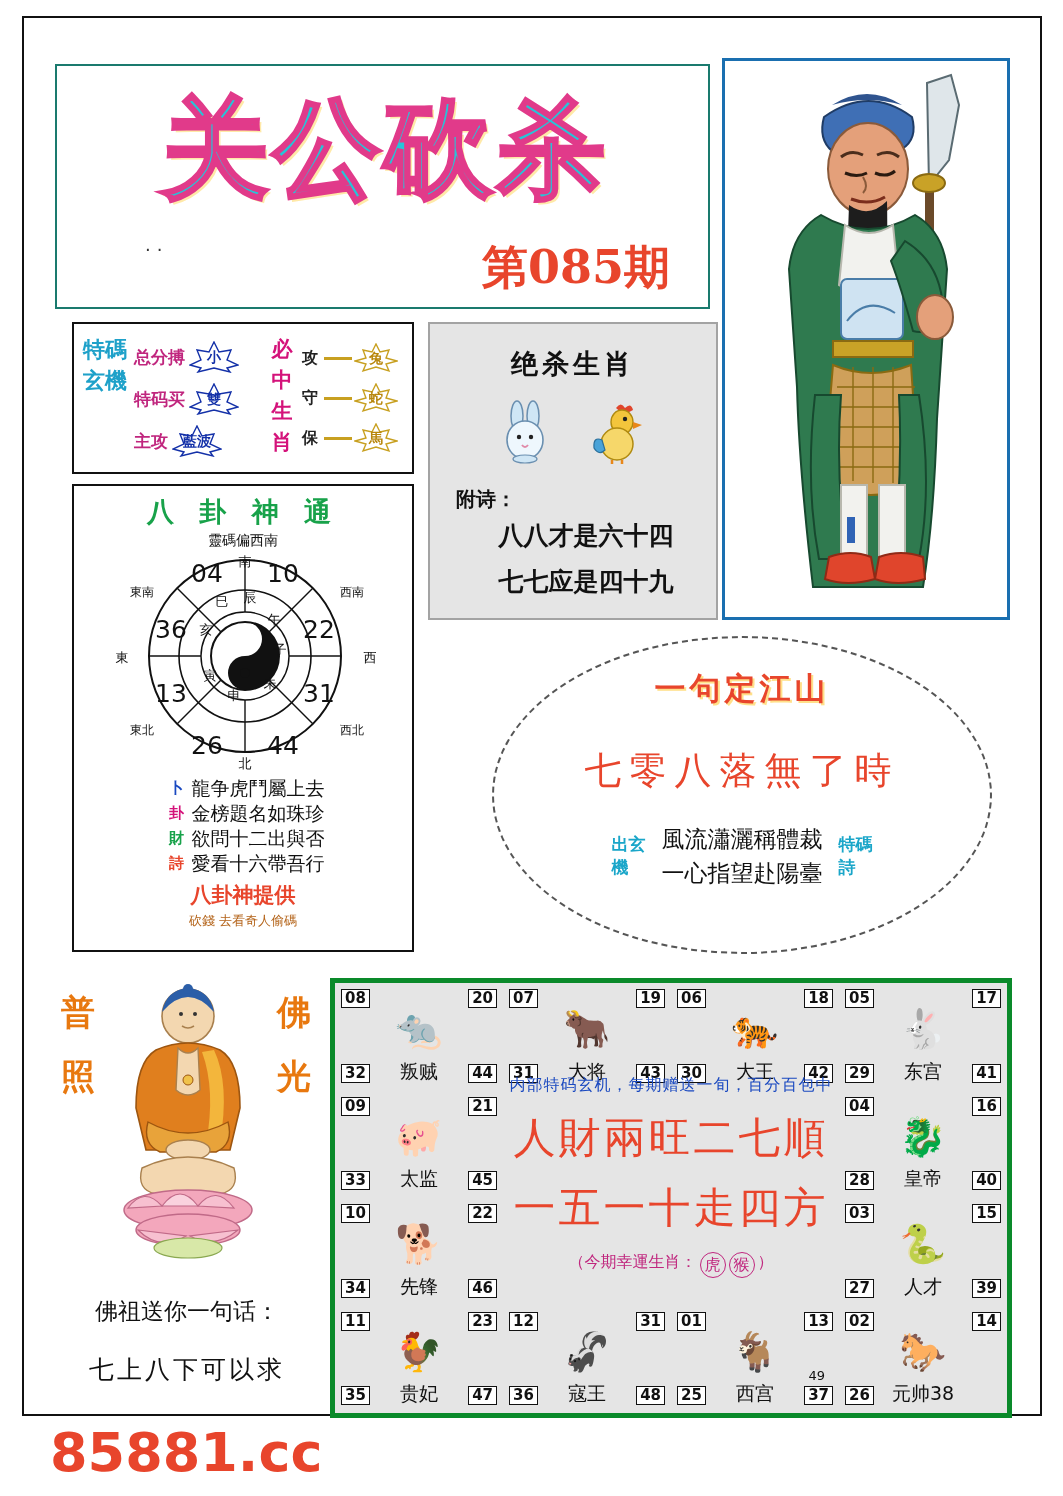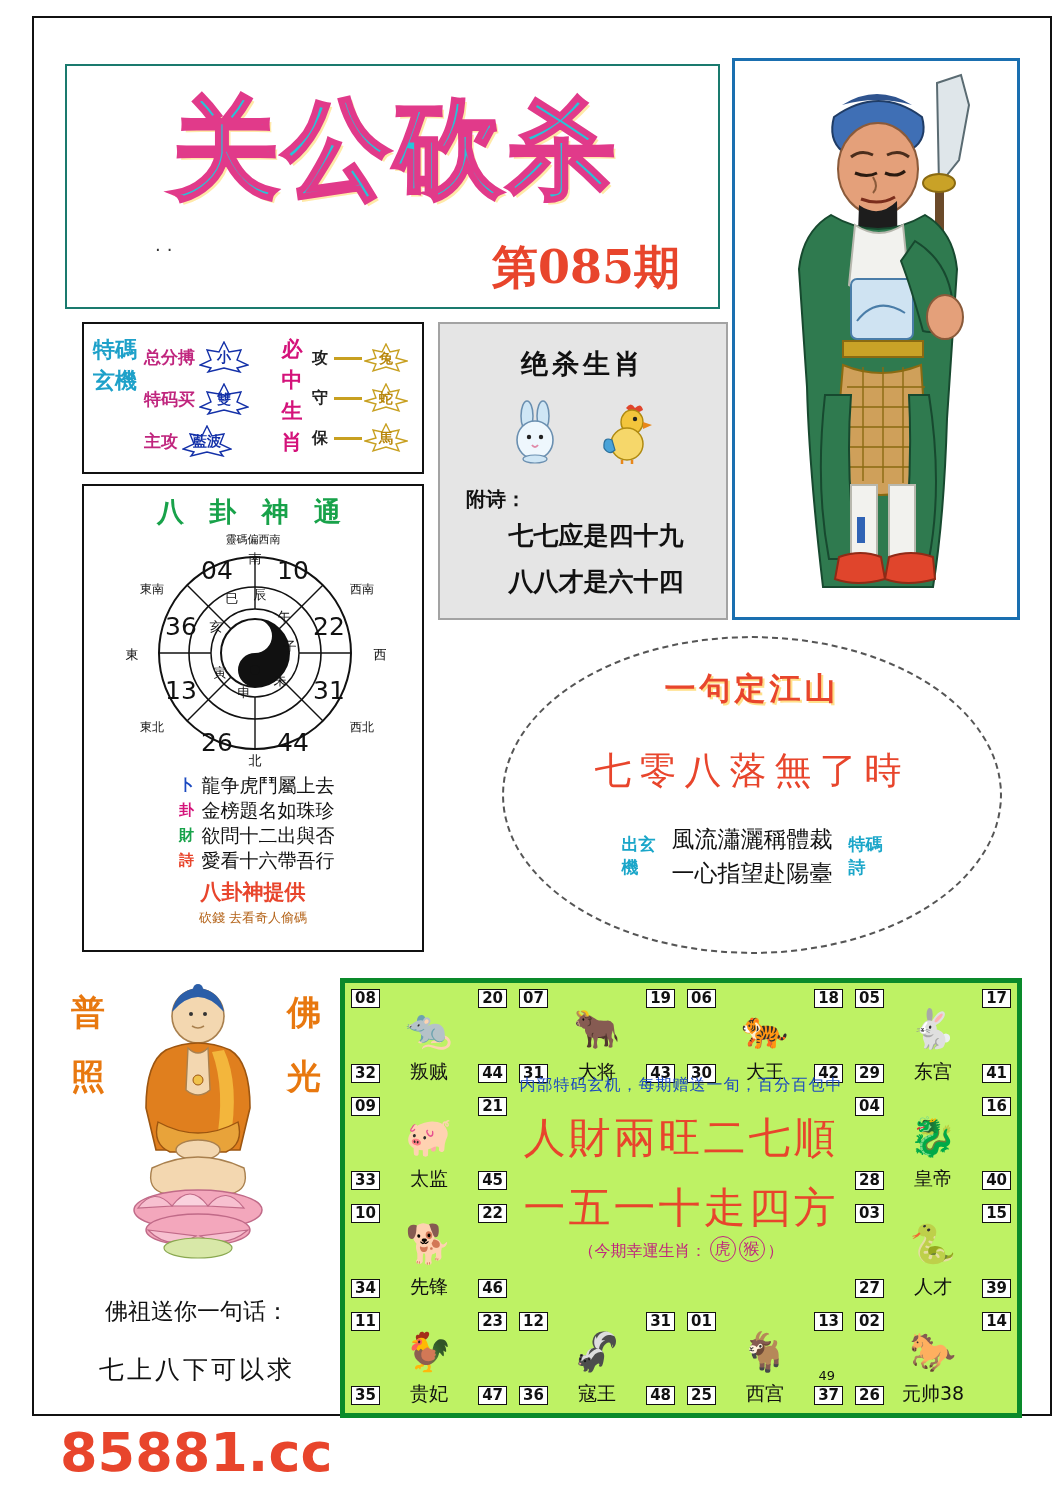--- a/index.html
+++ b/index.html
@@ -5,21 +5,21 @@
   * { box-sizing: border-box; }
   html, body { margin:0; padding:0; }
   body {
     width:1063px; height:1496px;
     background:#ffffff;
     font-family:"DejaVu Sans", sans-serif;
     position:relative;
     overflow:hidden;
   }
   .page {
-    position:absolute; left:10px; top:0; width:896px; height:1496px;
+    position:absolute; left:0; top:0; width:896px; height:1496px;
     background:#fff;
   }
   
   .outer-frame {
     position:absolute; left:22px; top:16px; width:1020px; height:1400px;
     border:2px solid #111;
   }
 
   
   .title-box {
@@ -88,21 +88,21 @@
 
   
   .bagua-box {
     position:absolute; left:72px; top:484px; width:342px; height:468px;
     border:2px solid #111; background:#fff;
   }
   .bagua-title {
     text-align:center; font-size:27px; font-weight:bold; color:#18a24a;
     margin-top:8px; letter-spacing:8px; font-family:"DejaVu Serif", serif;
   }
-  .bagua-sub { text-align:center; font-size:11px; color:#111; margin-top:2px; }
+  .bagua-sub { text-align:center; font-size:14px; color:#111; margin-top:2px; }
   .bagua-circle-wrap { position:relative; width:342px; height:222px; }
   .poem {
     margin-top:4px; text-align:center;
   }
   .poem-line { font-size:19px; color:#111; line-height:25px; font-family:"DejaVu Serif", serif;}
   .poem-flex { display:flex; align-items:center; justify-content:center; }
   .poem-tag {
     width:30px; font-size:15px; font-weight:bold; line-height:25px; text-align:center;
   }
   .t1{color:#1a49c0;} .t2{color:#d4127a;} .t3{color:#18a24a;} .t4{color:#e8452c;}
@@ -152,42 +152,42 @@
     font-size:34px; font-weight:bold; color:#e8780f; line-height:64px; text-align:center;
     font-family:"DejaVu Serif", serif;
   }
   .buddha-caption { position:absolute; left:0; top:330px; width:290px; text-align:center; }
   .buddha-caption .c1 { font-size:23px; color:#111; }
   .buddha-caption .c2 { font-size:25px; color:#111; margin-top:26px; letter-spacing:3px; }
 
   
   .green-box {
     position:absolute; left:330px; top:978px; width:682px; height:440px;
-    border:5px solid #0a8a2a; background:#bef264;
+    border:5px solid #0a8a2a; background:#e5e5e5;
   }
   .gt { width:100%; height:100%; display:flex; }
   .gt-col { width:25%; display:flex; flex-direction:column; }
   .gt-cell { flex:1; position:relative; }
   .num-tl, .num-tr, .num-bl, .num-br {
     position:absolute; font-size:15px; color:#111; font-weight:bold;
     border:1px solid #111; padding:0 3px; background:#fff; line-height:17px;
   }
   .num-tl { left:6px; top:6px; } .num-tr { right:6px; top:6px; }
   .num-bl { left:6px; bottom:8px; } .num-br { right:6px; bottom:8px; }
   .z-name { position:absolute; left:0; bottom:6px; width:100%; text-align:center; font-size:19px; color:#111; }
   .z-icon { position:absolute; left:0; top:20px; width:100%; height:52px; display:flex; align-items:center; justify-content:center; font-size:38px;}
   .center-panel {
     position:absolute; left:25%; top:88px; width:50%; height:264px;
     display:flex; flex-direction:column; align-items:center; justify-content:flex-start;
   }
   .cp-note { font-size:16px; color:#1a49c0; margin-top:4px; letter-spacing:1px;text-align:center;}
   .cp-big1, .cp-big2 {
     font-size:42px; color:#e8452c; font-family:"DejaVu Serif", serif; letter-spacing:3px; margin-top:14px;
   }
-  .cp-lucky { font-size:16px; color:#c0267e; margin-top:0; display:flex; align-items:flex-end; gap:3px;}
+  .cp-lucky { font-size:16px; color:#c0267e; margin-top:16px; display:flex; align-items:flex-start; gap:3px;}
   .cp-lucky .circ {
     display:inline-block; width:26px; height:26px; line-height:24px; text-align:center;
     border:1px solid #c0267e; border-radius:50%; font-size:16px;
   }
 
   
   .footer { position:absolute; left:22px; top:1420px; width:1020px; height:64px; display:flex; align-items:center; }
   .f1 { font-size:48px; font-weight:bold; color:#e8452c; letter-spacing:2px; font-family:"DejaVu Sans", sans-serif;}
   .f2 { font-size:54px; font-weight:bold; color:#e8452c; margin-left:28px; font-family:"DejaVu Sans", sans-serif;}
 </style>
@@ -426,22 +426,22 @@
           <circle cx="35" cy="19" r="2.2" fill="#222"></circle>
           <path d="M43 22 l9 3 l-9 4z" fill="#e8871a"></path>
           <ellipse cx="27" cy="44" rx="16" ry="16" fill="#f6d76a" stroke="#b08a10" stroke-width="1.5"></ellipse>
           <path d="M12 40 q-9 -4 -8 8 q5 8 11 2z" fill="#4aa3d8" stroke="#2a6f9b" stroke-width="1.2"></path>
           <path d="M22 60 l0 4 M32 60 l0 4" stroke="#e8871a" stroke-width="2.5"></path>
         </svg>
       </span>
     </div>
     <div class="jsx-poem">
       <div class="lead">附诗：</div>
+      <div class="pl">八八才是六十四</div>
       <div class="pl">七七应是四十九</div>
-      <div class="pl">八八才是六十四</div>
     </div>
   </div>
 
   <div class="ellipse-box">
     <div class="ell-title">一句定江山</div>
     <div class="ell-main">七零八落無了時</div>
     <div class="ell-bottom">
       <div class="ell-side">出玄機</div>
       <div class="ell-poem">
         <div>風流瀟灑稱體裁</div>

